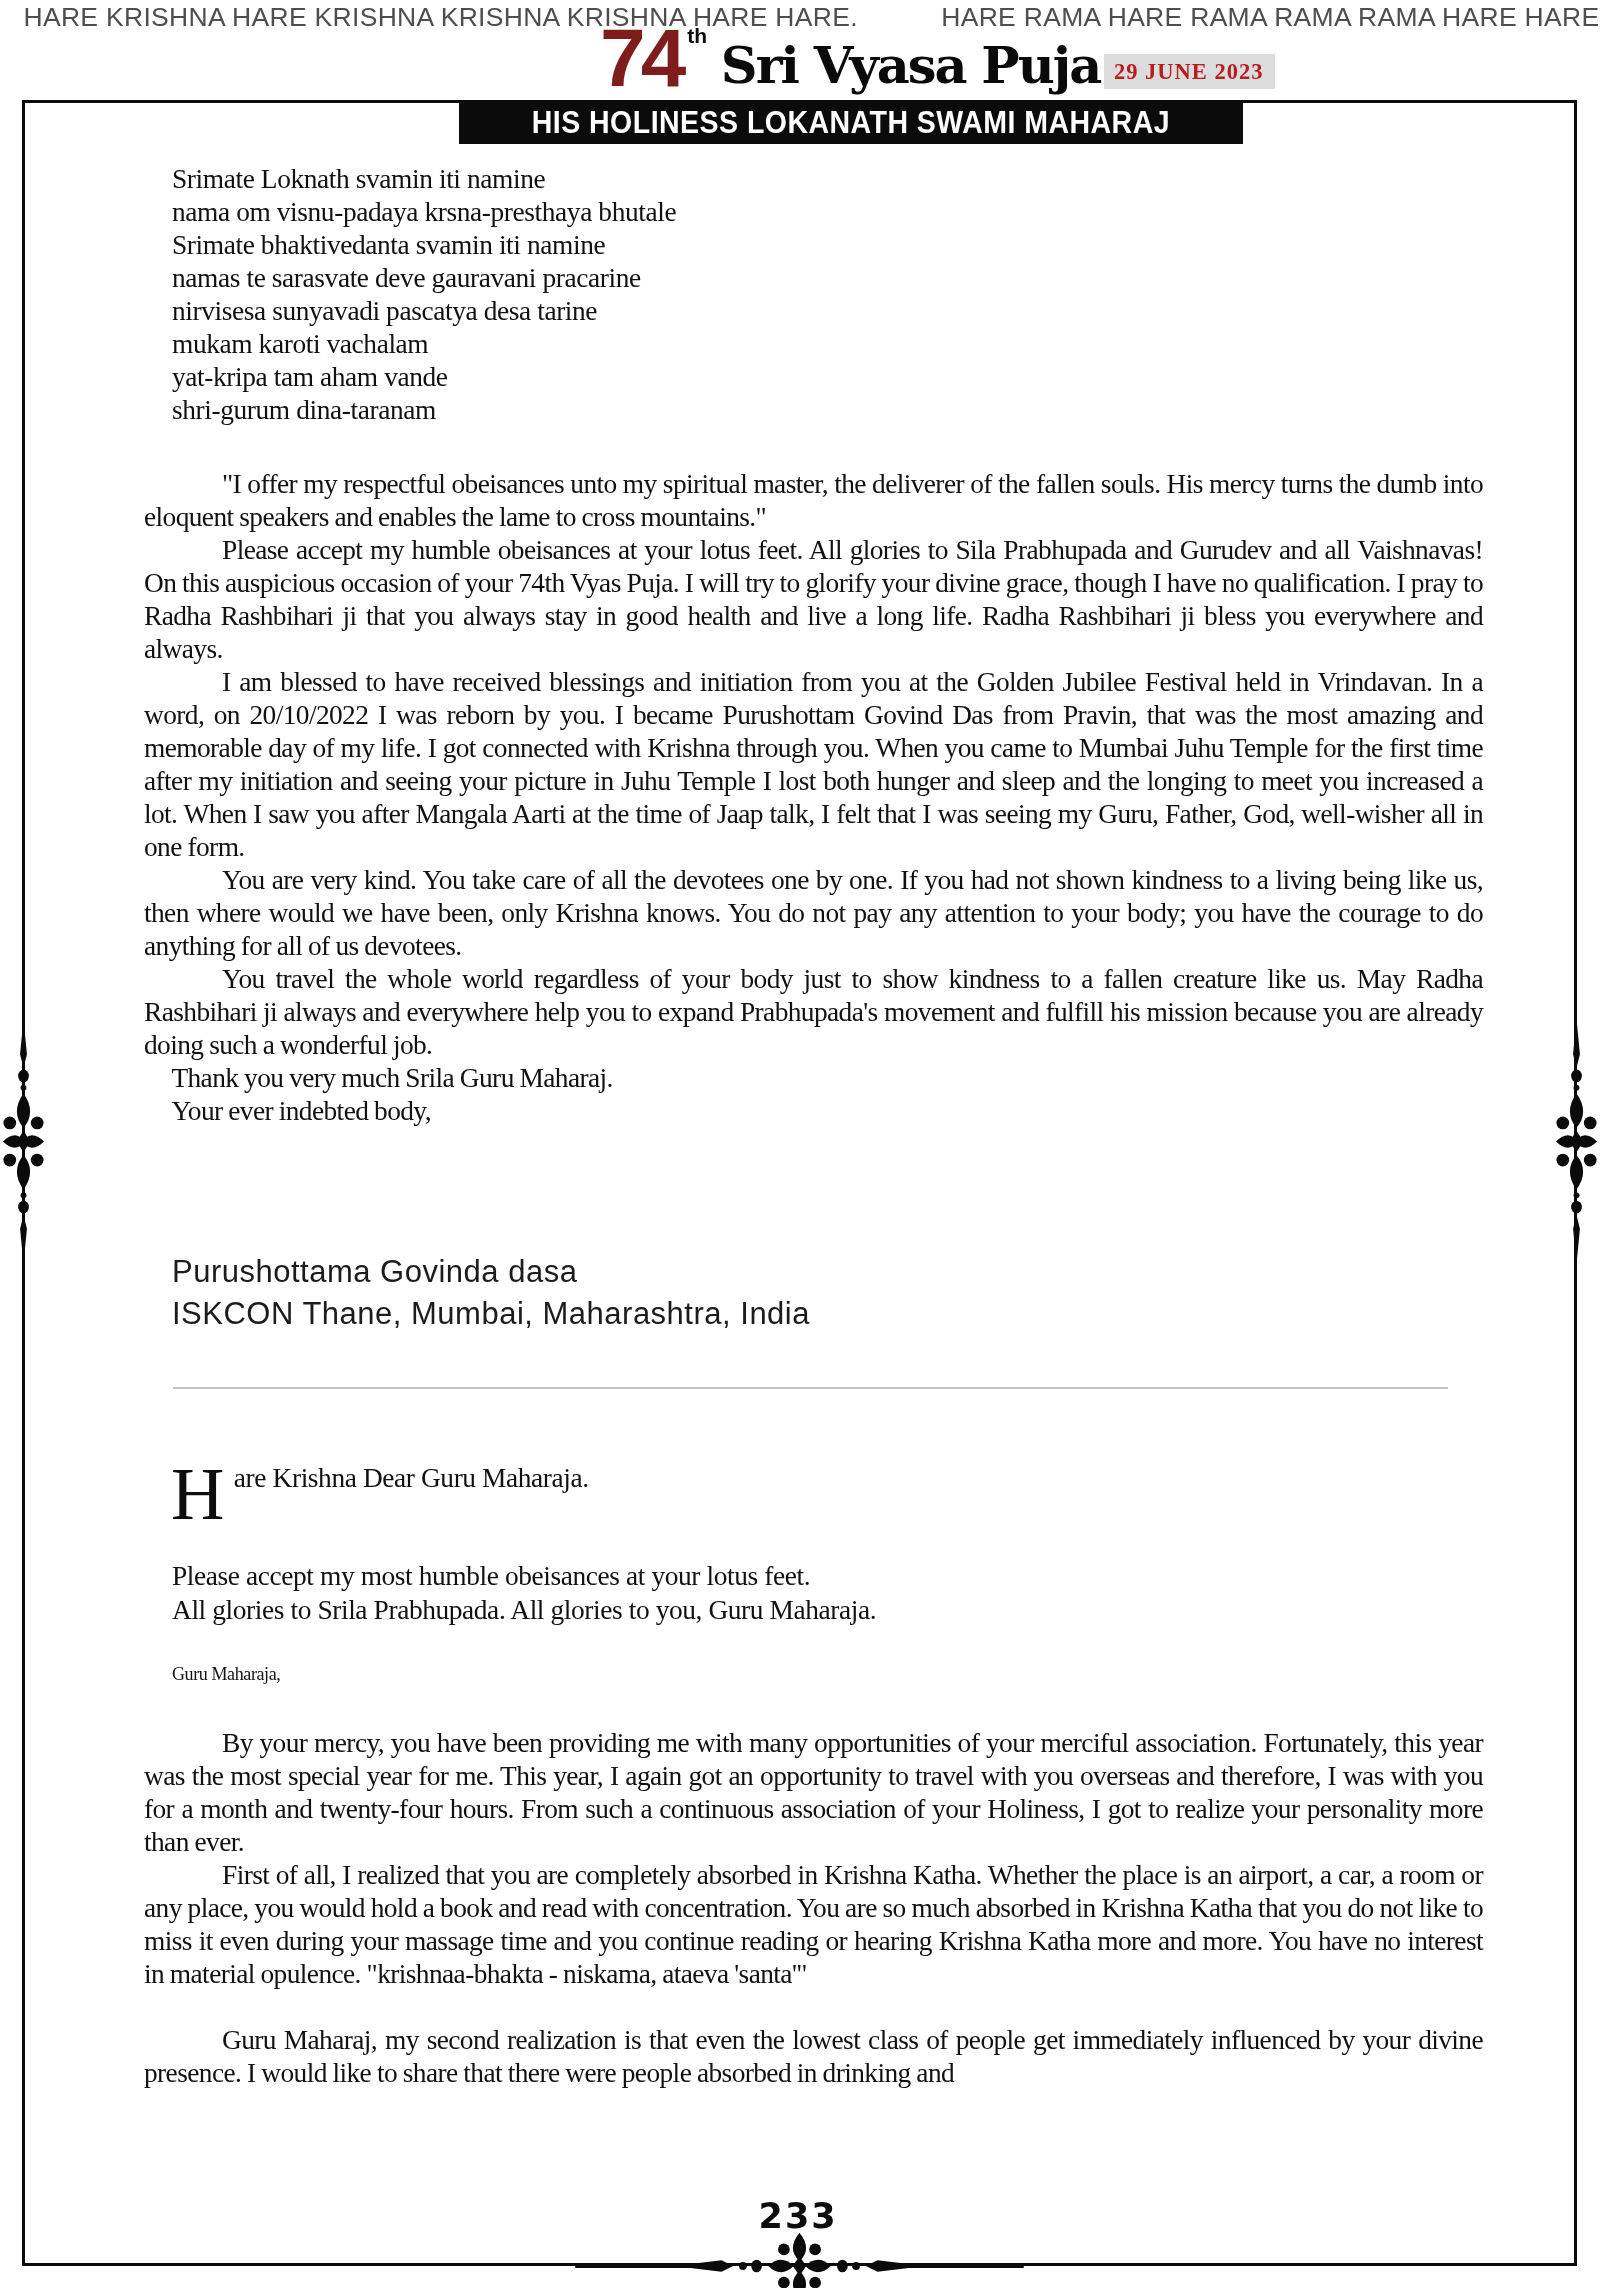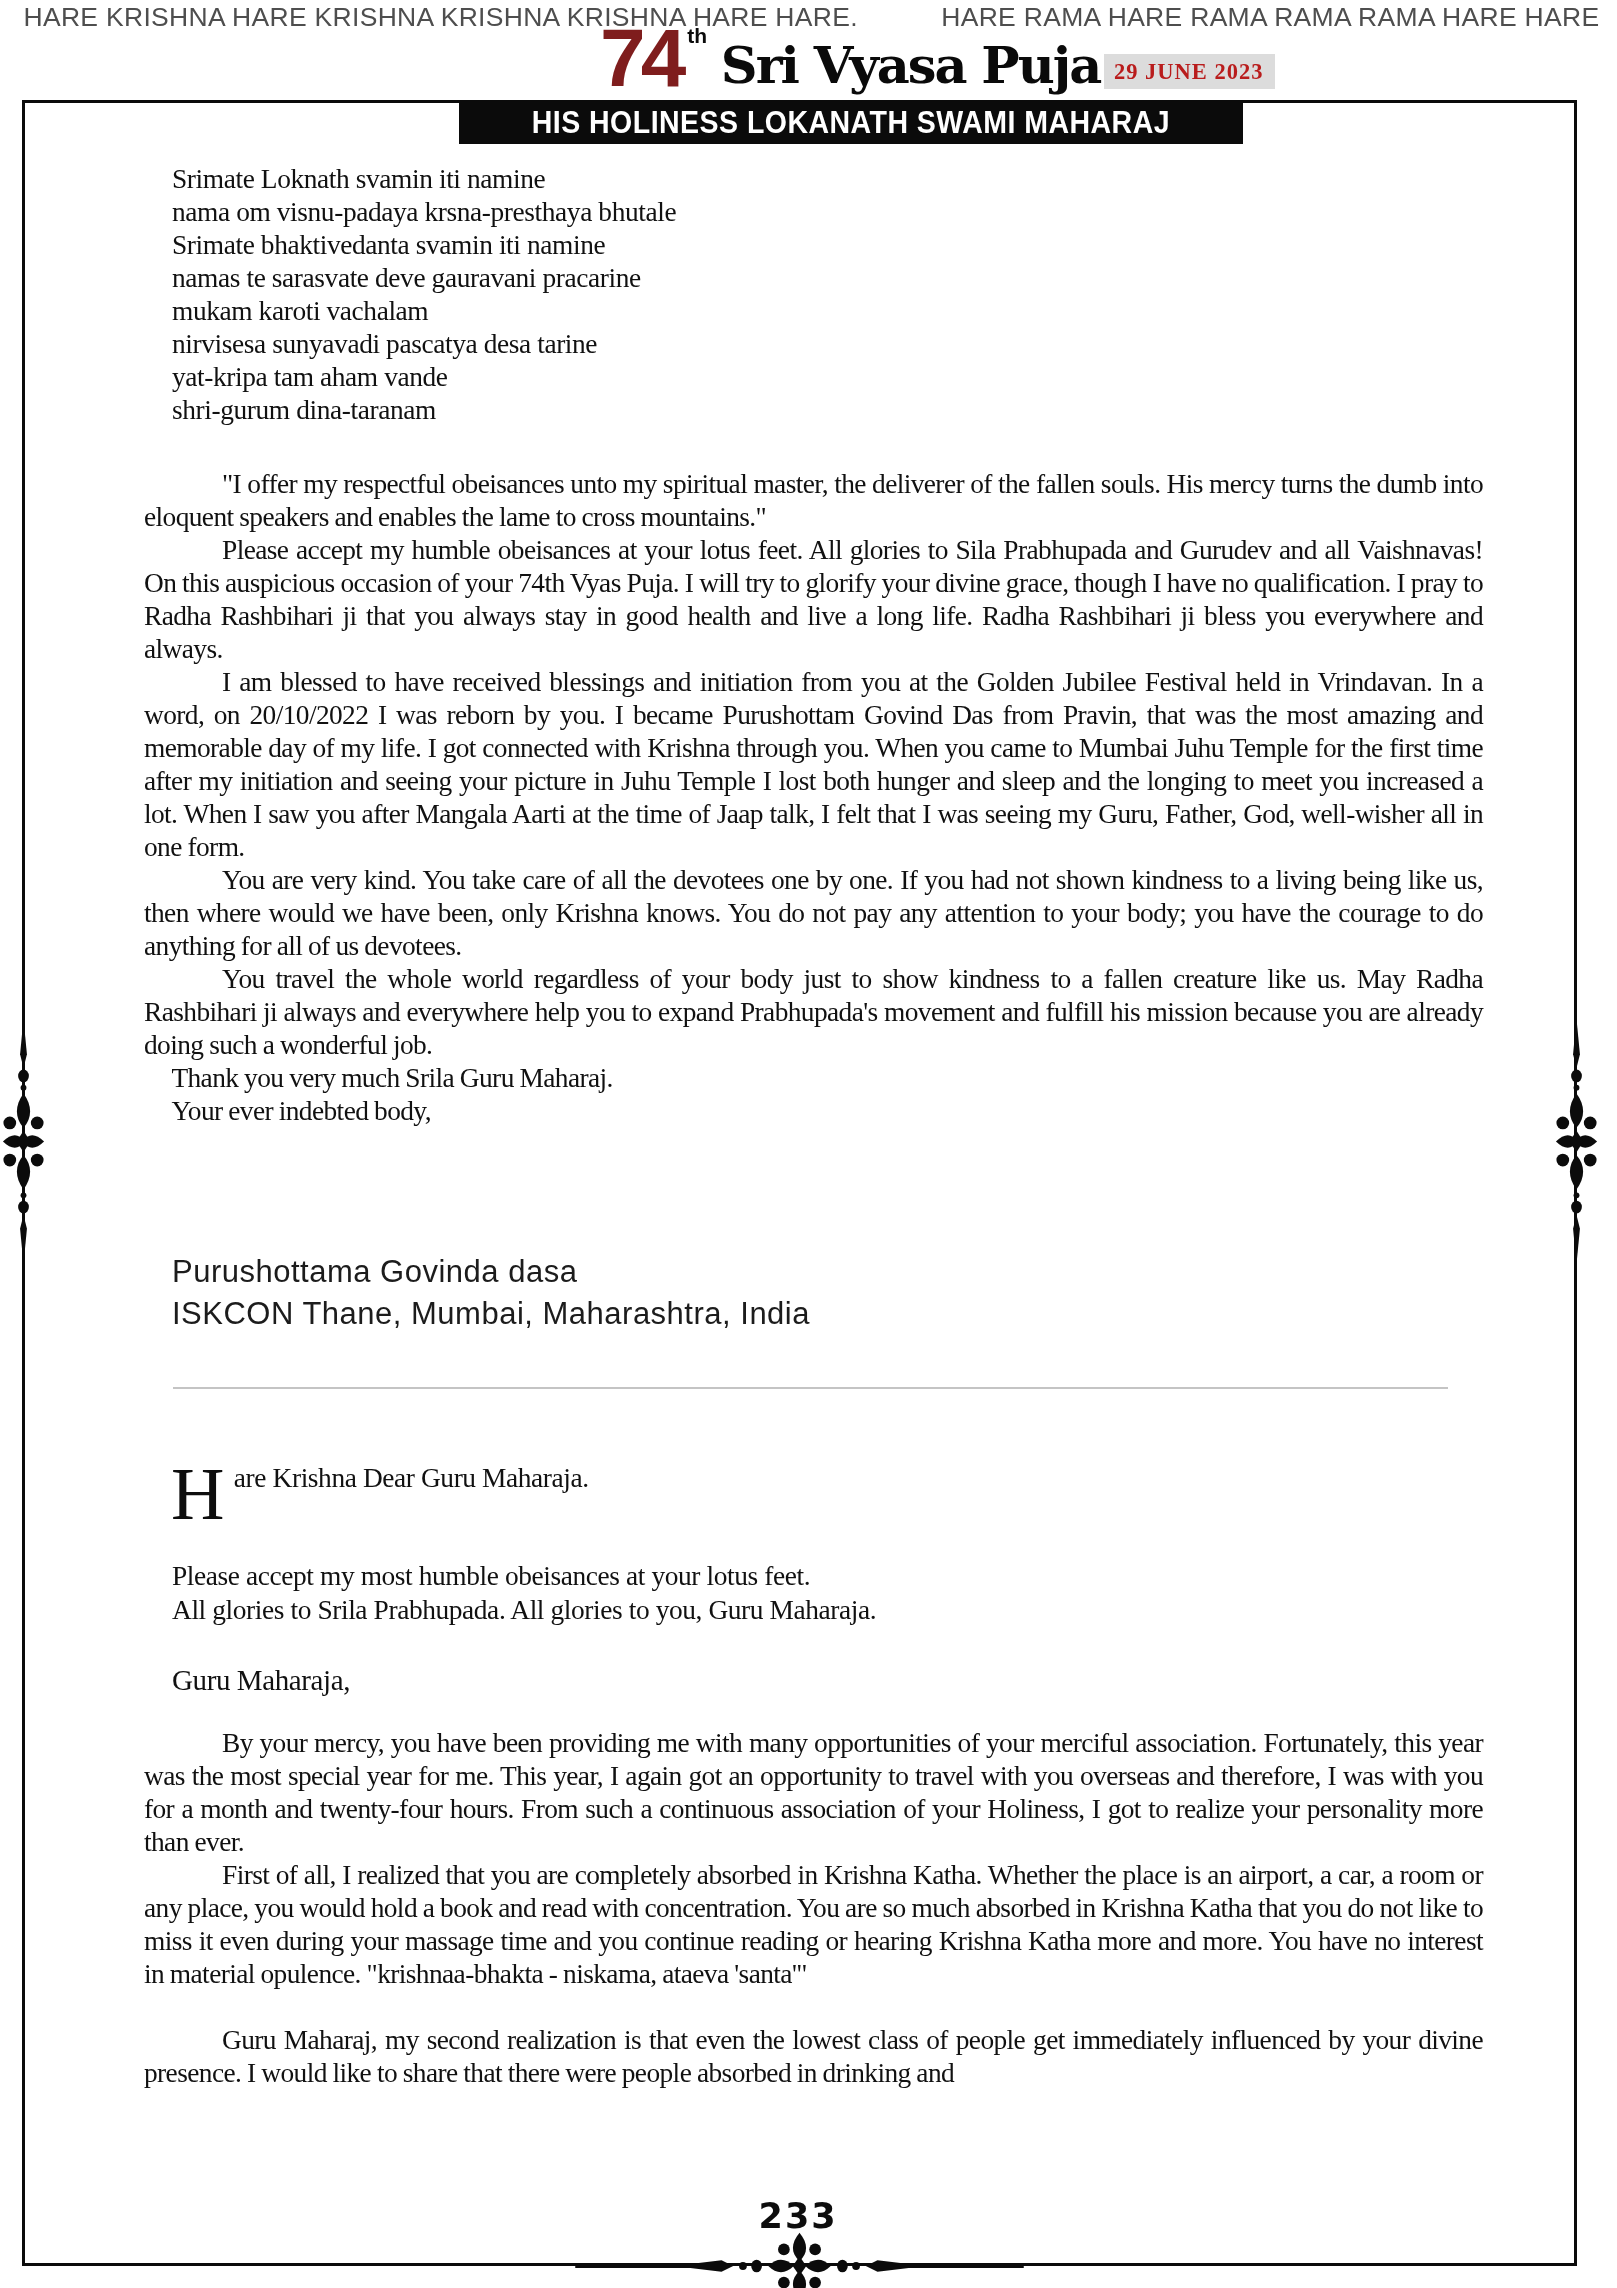--- a/index.html
+++ b/index.html
@@ -30,21 +30,21 @@
   .l1-body{position:absolute;left:144px;top:468px;width:1339px;font-size:27.4px;line-height:33px;
            letter-spacing:-0.6px;word-spacing:-0.5px;}
   .para{margin:0;text-align:justify;text-indent:78px;}
   .closing-line{padding-left:27.4px;}
   .signature{position:absolute;left:172px;top:1251px;font-family:"Liberation Sans","DejaVu Sans",sans-serif;
              font-size:31px;line-height:42px;letter-spacing:0.5px;color:#1c1c1c;}
   .divider{position:absolute;left:173px;top:1387px;width:1275px;height:2px;background:#c4c4c4;}
   .salutation{position:absolute;left:171px;top:1462px;width:1313px;font-size:27.4px;line-height:33px;letter-spacing:-0.4px;}
   .dropcap{float:left;font-size:74px;line-height:57px;margin:3.9px 9.8px 0 0;color:#0d0d0d;}
   .greeting{position:absolute;left:172px;top:1559px;font-size:27.4px;line-height:34px;letter-spacing:-0.4px;}
-  .addressee{position:absolute;left:172px;top:1664px;font-size:29px;letter-spacing:-0.4px;}
+  .addressee{position:absolute;left:172px;top:1664px;font-size:18px;letter-spacing:-0.4px;}
   .l2-body{position:absolute;left:144px;top:1727px;width:1339px;font-size:27.4px;line-height:33px;
            letter-spacing:-0.6px;word-spacing:-0.5px;}
   .gap-top{margin-top:33px;}
   .page-number{position:absolute;left:21.6px;top:2196px;width:1553px;text-align:center;
                font-family:"DejaVu Sans","Liberation Sans",sans-serif;font-weight:bold;font-size:35px;
                letter-spacing:2px;color:#0d0d0d;}
   
   .fleuron{position:absolute;width:47px;height:245px;}
   .fleuron-left{left:0;top:1019px;}
   .fleuron-right{left:1553px;top:1019px;}
@@ -111,22 +111,22 @@
       <ellipse cx="24" cy="192" rx="5.5" ry="6.5"></ellipse>
       <path d="M24 250 L27.5 214 L24 200 L20.5 214 Z"></path>
     </g>
   </svg>
 
   <div class="verse">
     <div>Srimate Loknath svamin iti namine</div>
     <div>nama om visnu-padaya krsna-presthaya bhutale</div>
     <div>Srimate bhaktivedanta svamin iti namine</div>
     <div>namas te sarasvate deve gauravani pracarine</div>
+    <div>nirvisesa sunyavadi pascatya desa tarine</div>
     <div>mukam karoti vachalam</div>
-    <div>nirvisesa sunyavadi pascatya desa tarine</div>
     <div>yat-kripa tam aham vande</div>
     <div>shri-gurum dina-taranam</div>
   </div>
 
   <div class="l1-body">
     <p class="para">"I offer my respectful obeisances unto my spiritual master, the deliverer of the fallen souls. His mercy turns the dumb into eloquent speakers and enables the lame to cross mountains."</p>
     <p class="para">Please accept my humble obeisances at your lotus feet. All glories to Sila Prabhupada and Gurudev and all Vaishnavas! On this auspicious occasion of your 74th Vyas Puja. I will try to glorify your divine grace, though I have no qualification. I pray to Radha Rashbihari ji that you always stay in good health and live a long life. Radha Rashbihari ji bless you everywhere and always.</p>
     <p class="para">I am blessed to have received blessings and initiation from you at the Golden Jubilee Festival held in Vrindavan. In a word, on 20/10/2022 I was reborn by you. I became Purushottam Govind Das from Pravin, that was the most amazing and memorable day of my life. I got connected with Krishna through you. When you came to Mumbai Juhu Temple for the first time after my initiation and seeing your picture in Juhu Temple I lost both hunger and sleep and the longing to meet you increased a lot. When I saw you after Mangala Aarti at the time of Jaap talk, I felt that I was seeing my Guru, Father, God, well-wisher all in one form.</p>
     <p class="para">You are very kind. You take care of all the devotees one by one. If you had not shown kindness to a living being like us, then where would we have been, only Krishna knows. You do not pay any attention to your body; you have the courage to do anything for all of us devotees.</p>
     <p class="para">You travel the whole world regardless of your body just to show kindness to a fallen creature like us. May Radha Rashbihari ji always and everywhere help you to expand Prabhupada's movement and fulfill his mission because you are already doing such a wonderful job.</p>

